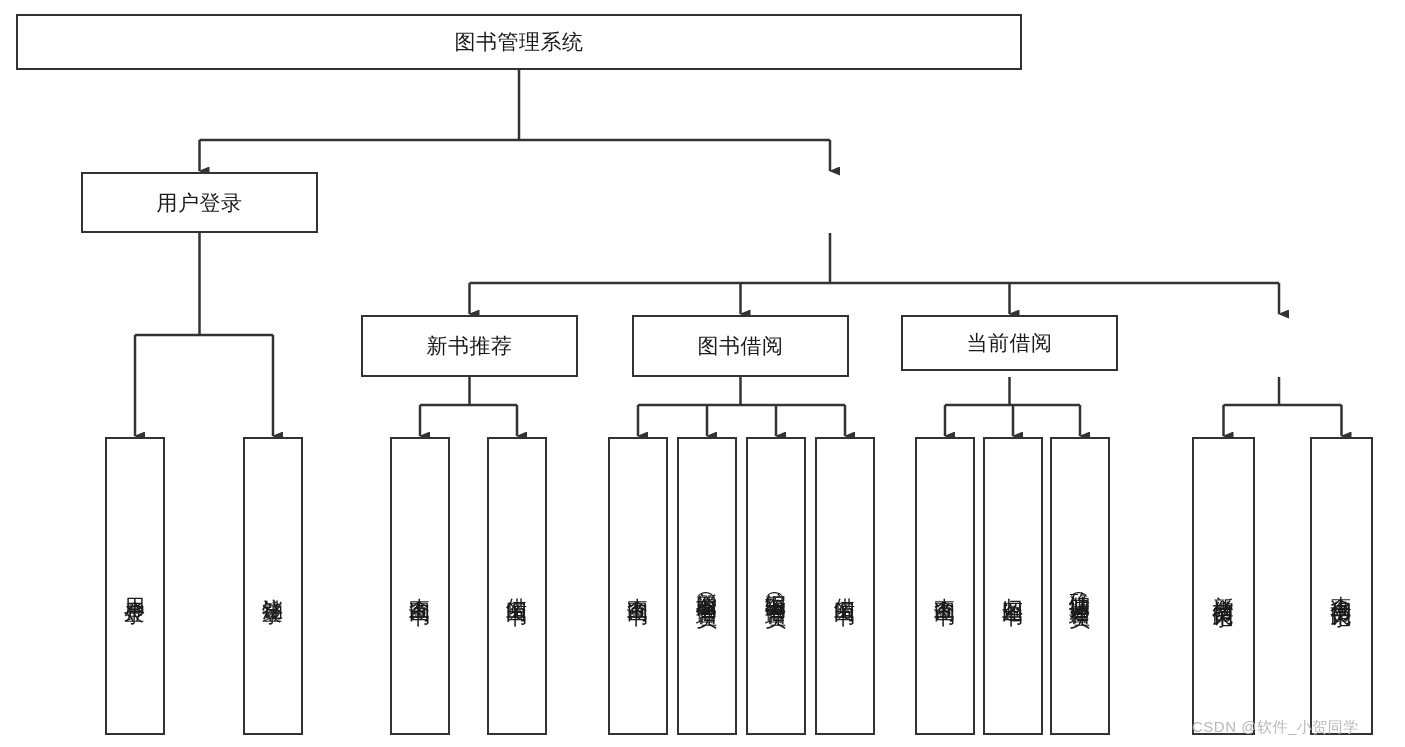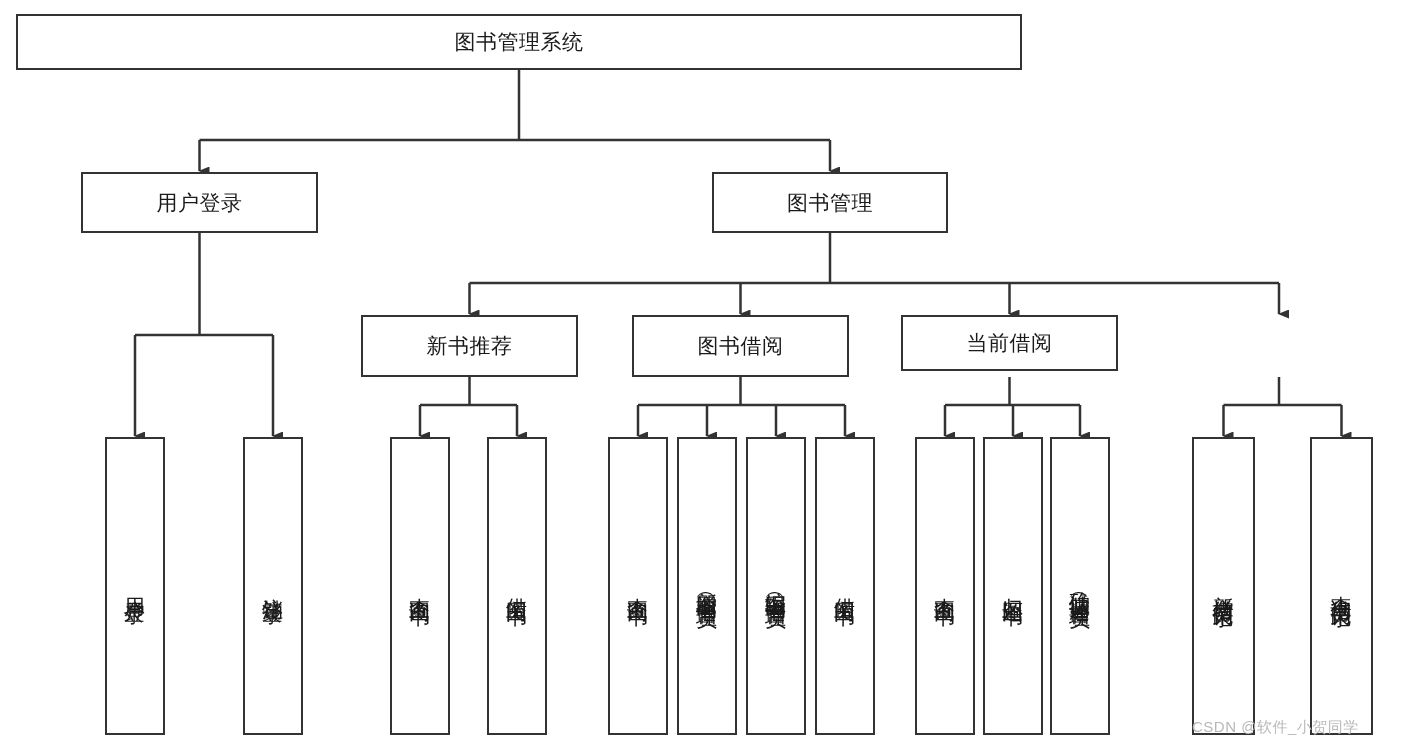--- a/index.html
+++ b/index.html
@@ -112,23 +112,20 @@
       </g>
   </svg>
 
   <div class="node-box" style="left: 16px; top: 14px; width: 1006px; height: 56px;">
     <span class="node-label-h">图书管理系统</span>
   </div>
 
   <div class="node-box" style="left: 81px; top: 172px; width: 237px; height: 61px;">
     <span class="node-label-h">用户登录</span>
   </div>
-  <div class="node-box" style="left: 712px; top: 172px; width: 236px; height: 61px;">
-    <span class="node-label-h">图书管理</span>
-  </div>
 
   <div class="node-box" style="left: 361px; top: 315px; width: 217px; height: 62px;">
     <span class="node-label-h">新书推荐</span>
   </div>
   <div class="node-box" style="left: 632px; top: 315px; width: 217px; height: 62px;">
     <span class="node-label-h">图书借阅</span>
   </div>
   <div class="node-box" style="left: 901px; top: 315px; width: 217px; height: 56px;">
     <span class="node-label-h">当前借阅</span>
   </div>

